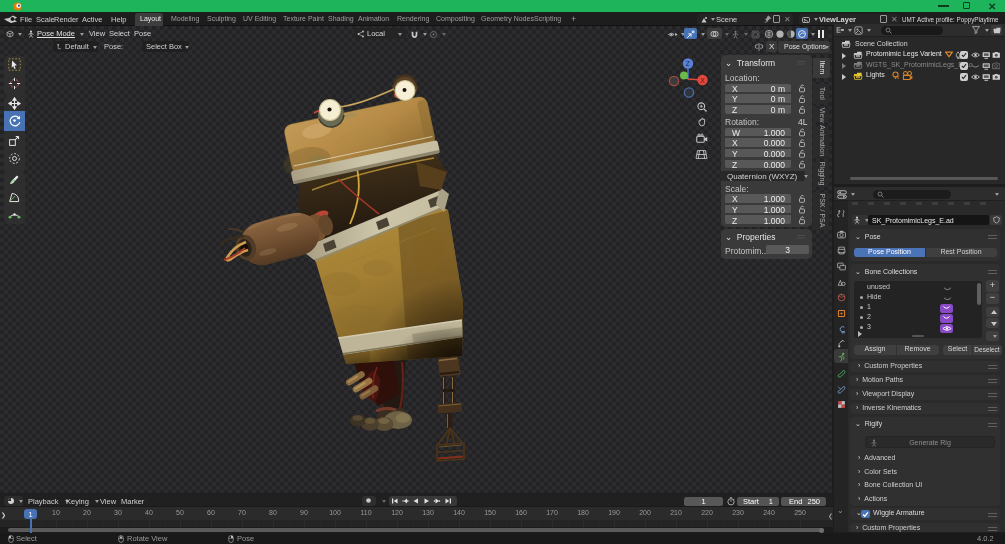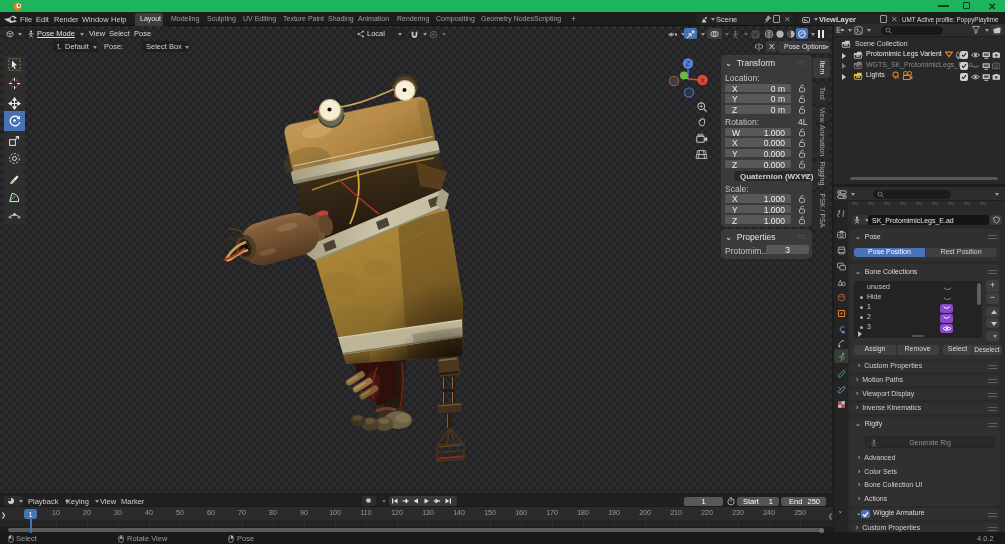--- a/index.html
+++ b/index.html
@@ -24,23 +24,23 @@
   <div class="abs" style="left:938px;top:5px;width:11px;height:1.5px;background:#103a22;"></div>
   <div class="abs" style="left:963px;top:2px;width:7px;height:7px;border:1.4px solid #103a22;border-radius:1px;"></div>
   <div class="abs" style="left:988px;top:1px;font-size:10px;color:#103a22;font-weight:bold;">✕</div>
 
   <div class="abs" style="left:0;top:12px;width:1005px;height:14px;background:#1d1d1d;border-bottom:1px solid #111;"></div>
   <svg class="abs" style="left:4px;top:15px;" width="13" height="8" viewBox="0 0 26 16">
     <path d="M10 6 L18 1 L26 5 L20 9 L26 13 L14 16 L6 12 L0 8 Z" fill="#dadada" opacity="0.9"></path>
     <circle cx="17" cy="8" r="4" fill="#1d1d1d"></circle>
   </svg>
   <div class="abs" style="left:20px;top:14.5px;color:#cfcfcf;">File</div>
-  <div class="abs" style="left:36px;top:14.5px;color:#cfcfcf;">Edit</div>
+  <div class="abs" style="left:36px;top:14.5px;color:#cfcfcf;">Scale</div>
   <div class="abs" style="left:54px;top:14.5px;color:#cfcfcf;">Render</div>
-  <div class="abs" style="left:82px;top:14.5px;color:#cfcfcf;">Window</div>
+  <div class="abs" style="left:82px;top:14.5px;color:#cfcfcf;">Active</div>
   <div class="abs" style="left:111px;top:14.5px;color:#cfcfcf;">Help</div>
   <div class="abs" style="left:135px;top:13px;width:28px;height:13px;background:#3d3d3d;border-radius:3px 3px 0 0;"></div>
   <div class="abs" style="left:140px;top:15px;color:#e9e9e9;font-size:7px;">Layout</div>
   <div class="abs" style="left:171px;top:15px;color:#9f9f9f;font-size:7px;">Modeling</div>
   <div class="abs" style="left:207px;top:15px;color:#9f9f9f;font-size:7px;">Sculpting</div>
   <div class="abs" style="left:243px;top:15px;color:#9f9f9f;font-size:7px;">UV Editing</div>
   <div class="abs" style="left:283px;top:15px;color:#9f9f9f;font-size:7px;">Texture Paint</div>
   <div class="abs" style="left:328px;top:15px;color:#9f9f9f;font-size:7px;">Shading</div>
   <div class="abs" style="left:358px;top:15px;color:#9f9f9f;font-size:7px;">Animation</div>
   <div class="abs" style="left:397px;top:15px;color:#9f9f9f;font-size:7px;">Rendering</div>
@@ -462,21 +462,21 @@
           <span style="position:absolute;right:6px;top:0.2px;">0.000</span>
         </div>
       <div class="abs" style="left:4px;top:93.9px;width:66px;height:8.6px;background:#585858;color:#ececec;">
           <span style="position:absolute;left:7px;top:0.2px;">Y</span>
           <span style="position:absolute;right:6px;top:0.2px;">0.000</span>
         </div>
       <div class="abs" style="left:4px;top:104.6px;width:66px;height:8.6px;background:#585858;border-radius:0 0 2px 2px;color:#ececec;">
           <span style="position:absolute;left:7px;top:0.2px;">Z</span>
           <span style="position:absolute;right:6px;top:0.2px;">0.000</span>
         </div>
-      <div class="abs" style="left:13px;top:116px;width:84px;height:9.5px;background:#282828;border-radius:2px;color:#d2d2d2;font-weight:bold;">
+      <div class="abs" style="left:0;top:116px;width:84px;height:9.5px;background:#282828;border-radius:2px;color:#d2d2d2;">
           <span style="position:absolute;left:6px;top:0.5px;font-size:8px;">Quaternion (WXYZ)</span>
         </div>
       <div class="abs v" style="left:80px;top:119.5px;"></div>
       <div class="abs" style="left:4px;top:128.5px;color:#c6c6c6;">Scale:</div>
       <div class="abs" style="left:4px;top:139px;width:66px;height:8.6px;background:#585858;border-radius:2px 2px 0 0;color:#ececec;">
           <span style="position:absolute;left:7px;top:0.2px;">X</span>
           <span style="position:absolute;right:6px;top:0.2px;">1.000</span>
         </div>
       <div class="abs" style="left:4px;top:149.7px;width:66px;height:8.6px;background:#585858;color:#ececec;">
           <span style="position:absolute;left:7px;top:0.2px;">Y</span>

